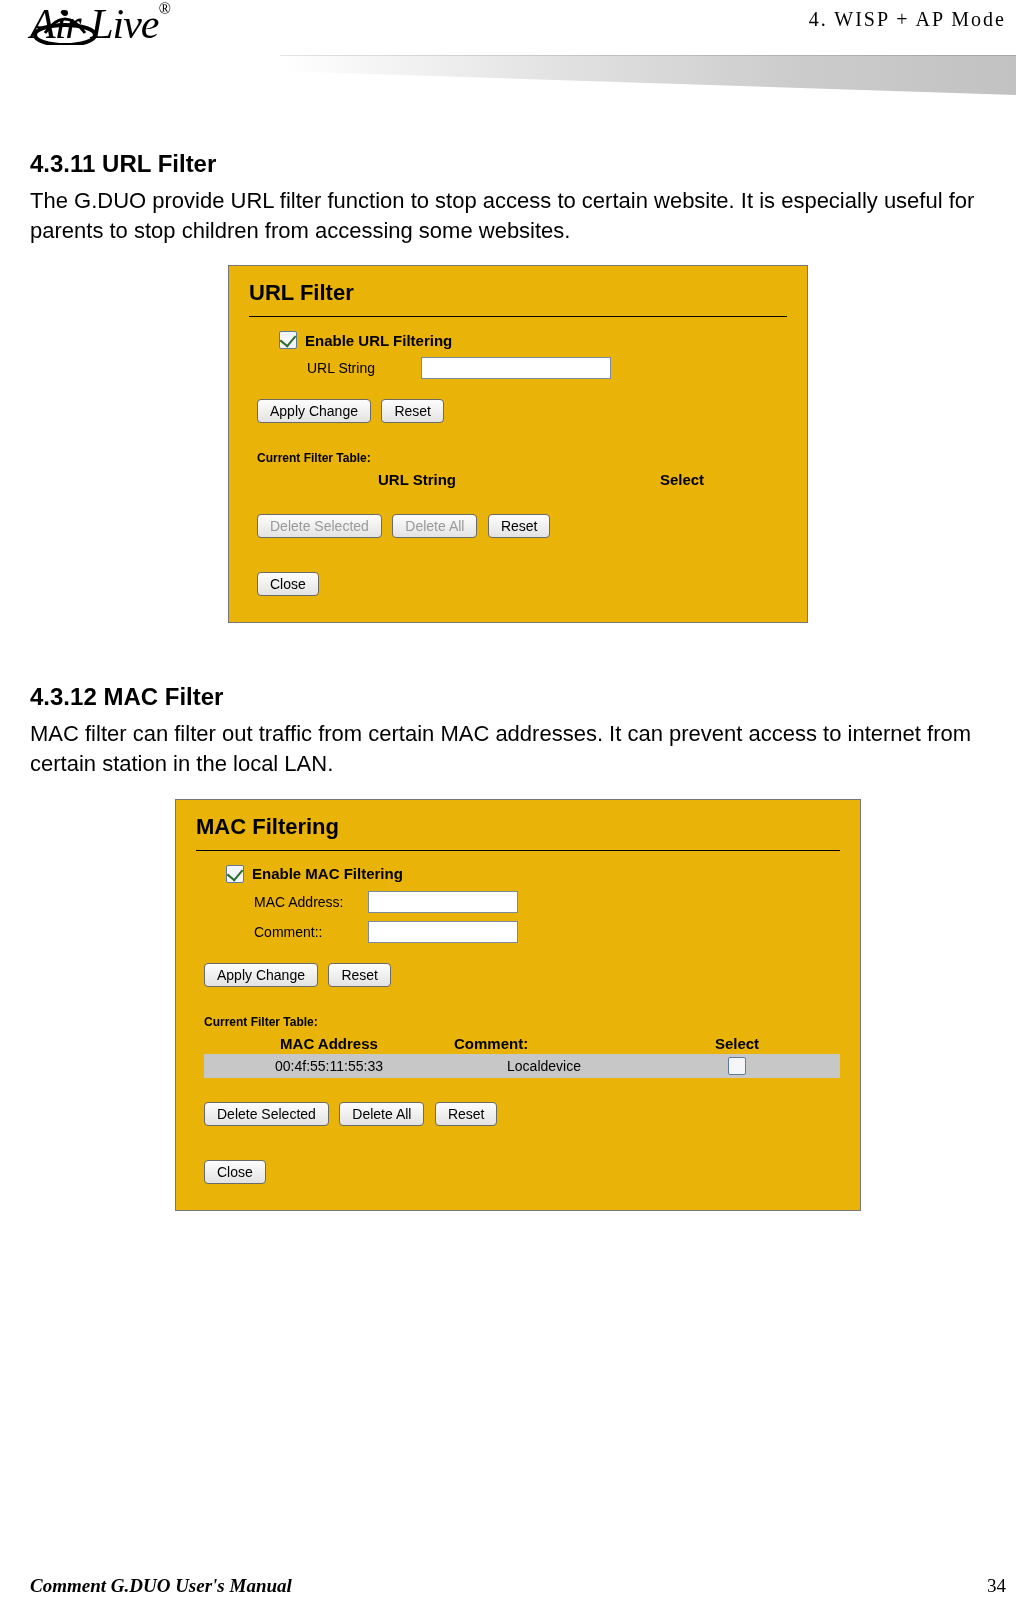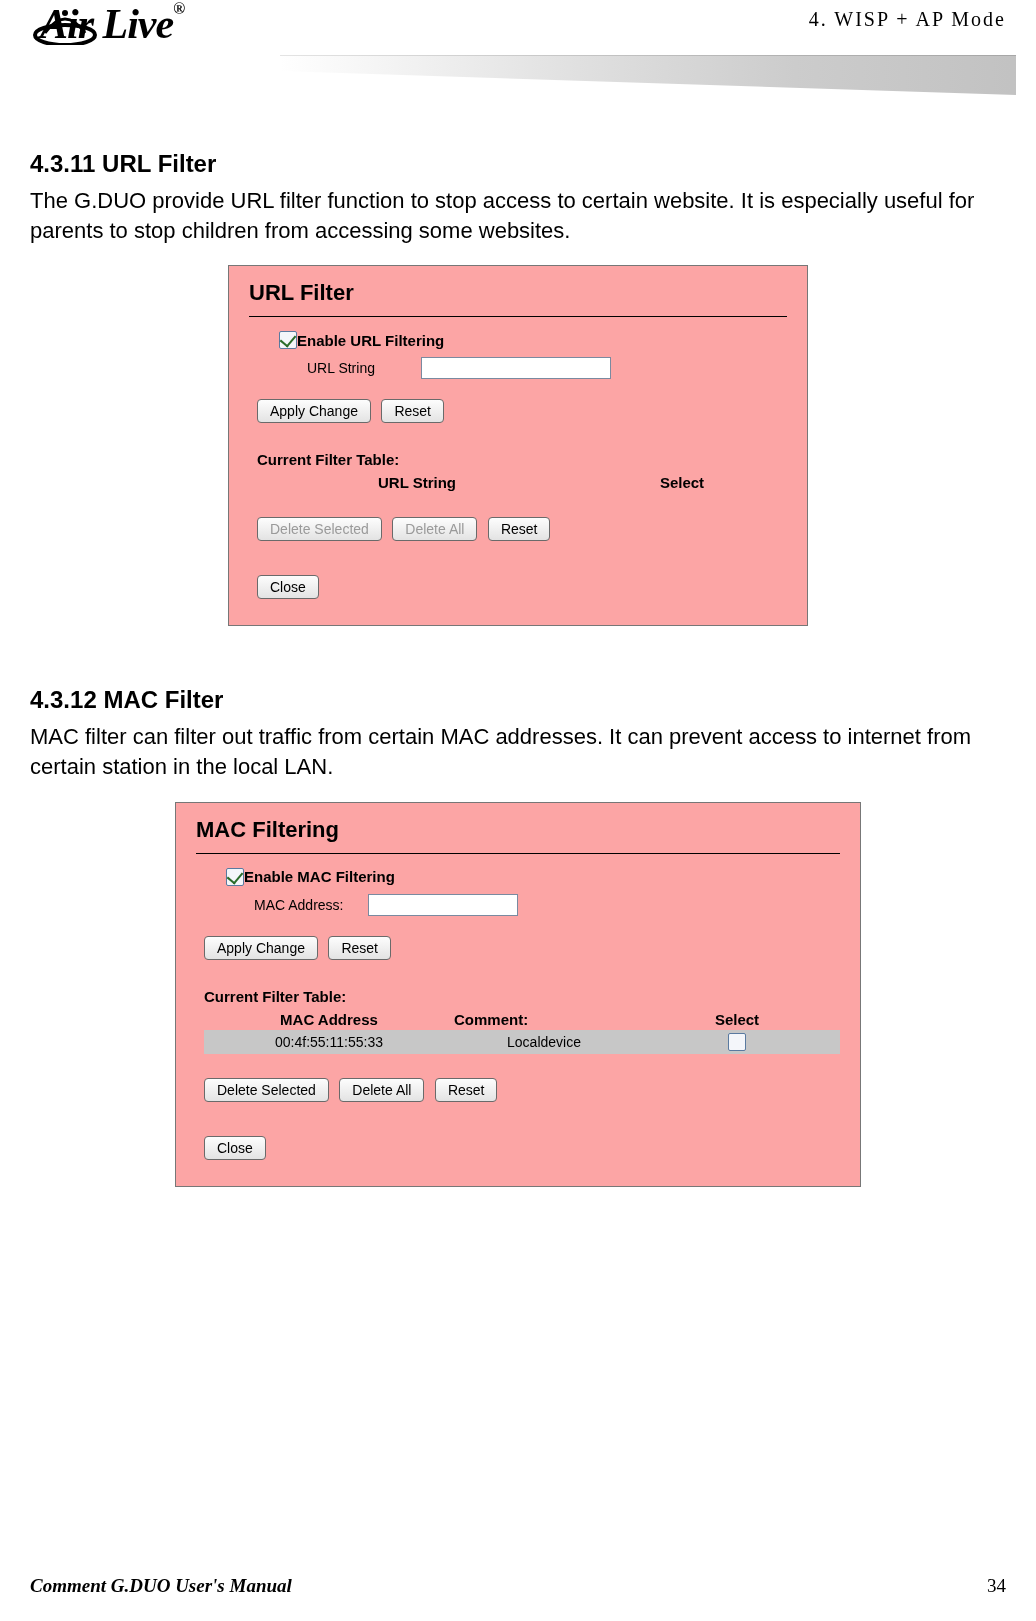--- a/index.html
+++ b/index.html
@@ -17,24 +17,24 @@
     padding: 0;
   }
   
   .header {
     position: relative;
     height: 110px;
     padding: 10px 30px 0 30px;
   }
   .logo {
     position: absolute;
-    left: 40px;
+    left: 30px;
     top: 0;
     font-family: "Times New Roman", serif;
-    font-weight: bold;
+    font-weight: normal;
     font-style: italic;
     font-size: 42px;
     letter-spacing: -1px;
   }
   .logo sup { font-size: 16px; vertical-align: top; }
   .logo-swoosh {
     position: absolute;
     left: 30px; top: -5px;
     width: 70px; height: 50px;
   }
@@ -69,33 +69,33 @@
   .section-text {
     font-size: 22px;
     line-height: 1.35;
     margin: 0 0 20px 0;
   }
   .panel-wrap { text-align: center; margin-bottom: 60px; }
   .panel {
     display: inline-block;
     text-align: left;
     border: 1px solid #777;
-    background: #fca5a5;
+    background: #eab308;
     vertical-align: top;
   }
   .panel-url { width: 580px; }
   .panel-mac { width: 686px; }
   .panel-title {
     font-size: 22px;
     font-weight: bold;
     padding: 14px 20px 4px 20px;
   }
   .panel hr { border: none; border-top: 1px solid #000; margin: 6px 20px 14px 20px; }
   .row { padding: 2px 20px 6px 50px; font-size: 15px; }
-  .enable-row { padding-left: 50px; font-weight: bold; font-size: 15px; margin-bottom: 6px; display:flex; align-items:center; gap:0;}
+  .enable-row { padding-left: 50px; font-weight: bold; font-size: 15px; margin-bottom: 6px; display:flex; align-items:center; gap:8px;}
   .label-col { display: inline-block; width: 110px; font-size: 14px; vertical-align: middle; }
   .checkbox {
     display:inline-block; width:18px; height:18px; border:1px solid #5a7aa0;
     border-radius:2px; background:#f4f6fa; position:relative; vertical-align:middle;
   }
   .checkbox.checked::after{
     content:""; position:absolute; left:3px; top:0px; width:8px; height:12px;
     border-right:2px solid #2a6c2a; border-bottom:2px solid #2a6c2a; transform:rotate(40deg);
   }
   .checkbox.empty::after{ content:""; }
@@ -104,21 +104,21 @@
     background:#fff; vertical-align:middle;
   }
   .btn {
     display:inline-block; padding:3px 12px; font-size:14px;
     border:1px solid #6a6a6a; border-radius:4px;
     background:linear-gradient(#fdfdfd,#e3e3e3);
     color:#000; margin:8px 6px 8px 0; cursor:default;
   }
   .btn.disabled { color:#9a9a9a; }
   .btn-row { padding: 6px 20px 6px 28px; }
-  .subheading { font-weight:bold; font-size:15px; padding: 14px 20px 4px 28px; }
+  .subheading { font-weight:bold; font-size:12px; padding: 14px 20px 4px 28px; }
   .tbl { margin: 0 20px 10px 28px; }
   .thead { display:flex; font-weight:bold; font-size:15px; padding:2px 0; }
   .panel-url .col-a{flex:0 0 320px; text-align:center;}
   .panel-url .col-b{flex:1; text-align:center;}
   .panel-mac .col-a{flex:0 0 250px; text-align:center;}
   .panel-mac .col-b{flex:0 0 180px; text-align:left;}
   .panel-mac .col-c{flex:1; text-align:center;}
   .trow { display:flex; font-size:14px; background:#c7c7c7; padding:3px 0; align-items:center;}
   .trow .cell{ text-align:center; }
   .close-row { padding: 12px 20px 18px 28px; }
@@ -196,20 +196,24 @@
     <div class="panel-wrap">
       <div class="panel panel-mac">
         <div class="panel-title">MAC Filtering</div>
         <hr>
         <div class="enable-row">
           <span class="checkbox checked"></span>
           <span>Enable MAC Filtering</span>
         </div>
         <div class="row" style="padding-left:78px;">
           <span class="label-col">MAC Address:</span>
+          <span class="txt" style="width:150px;"></span>
+        </div>
+        <div class="row" style="padding-left:78px;">
+          <span class="label-col">Comment::</span>
           <span class="txt" style="width:150px;"></span>
         </div>
         <div class="btn-row">
           <span class="btn">Apply Change</span>
           <span class="btn">Reset</span>
         </div>
         <div class="subheading">Current Filter Table:</div>
         <div class="tbl">
           <div class="thead">
             <div class="col-a">MAC Address</div>

